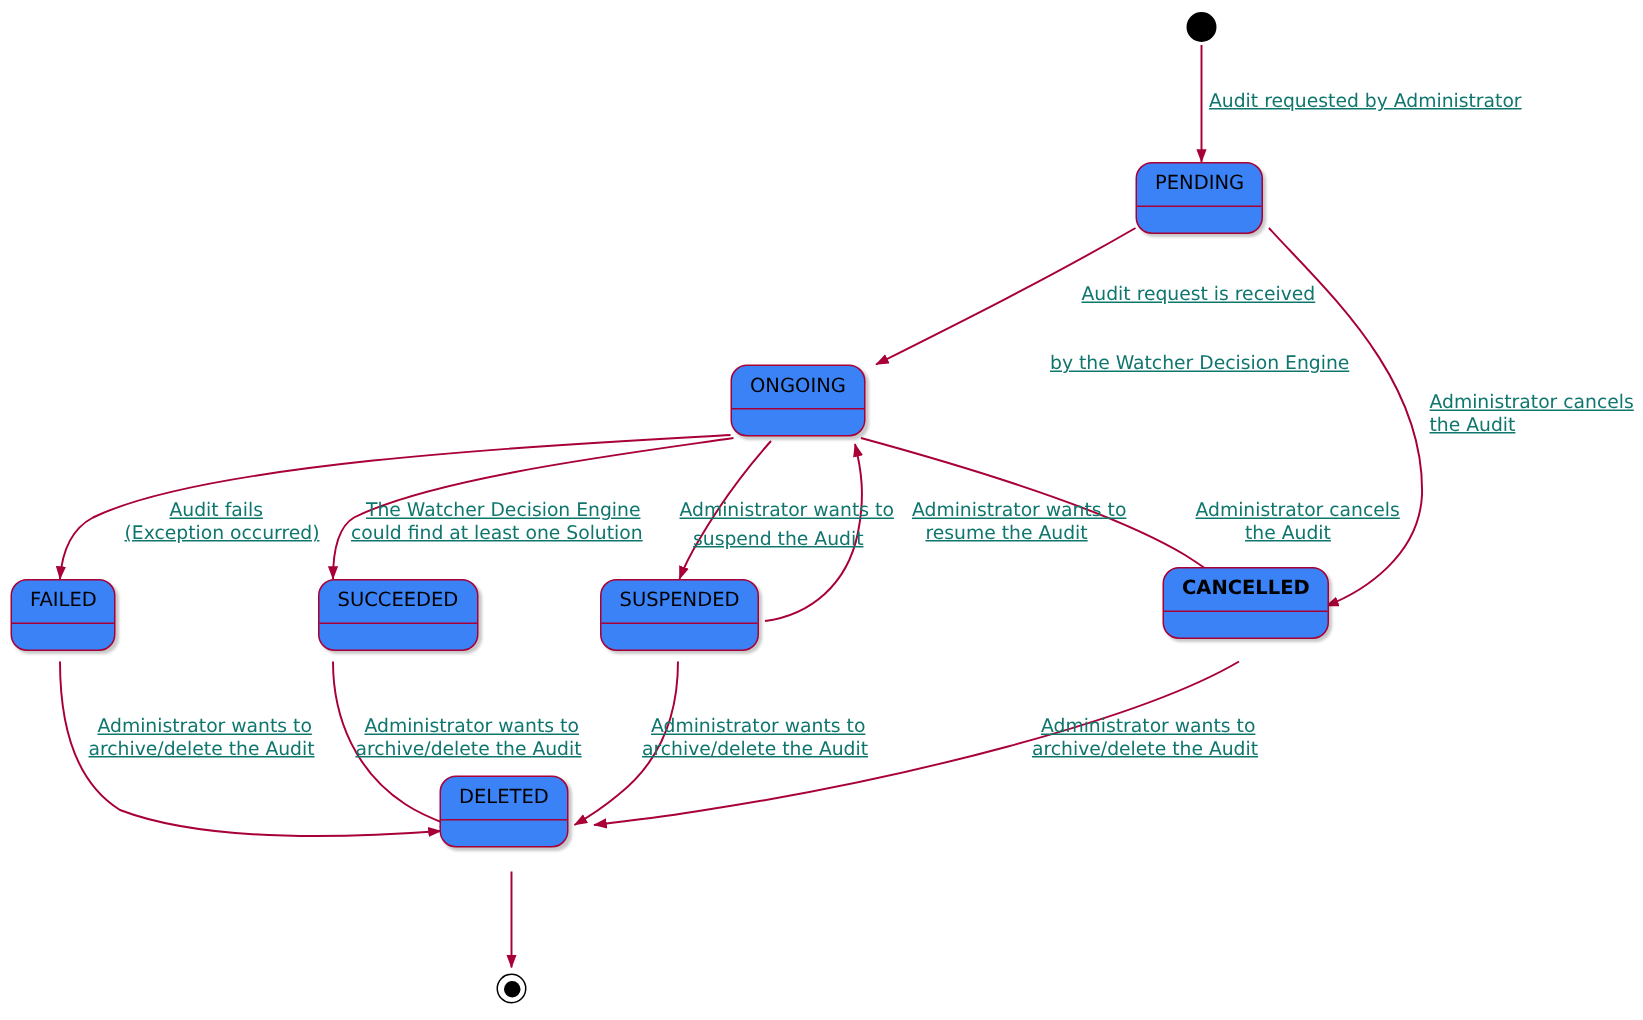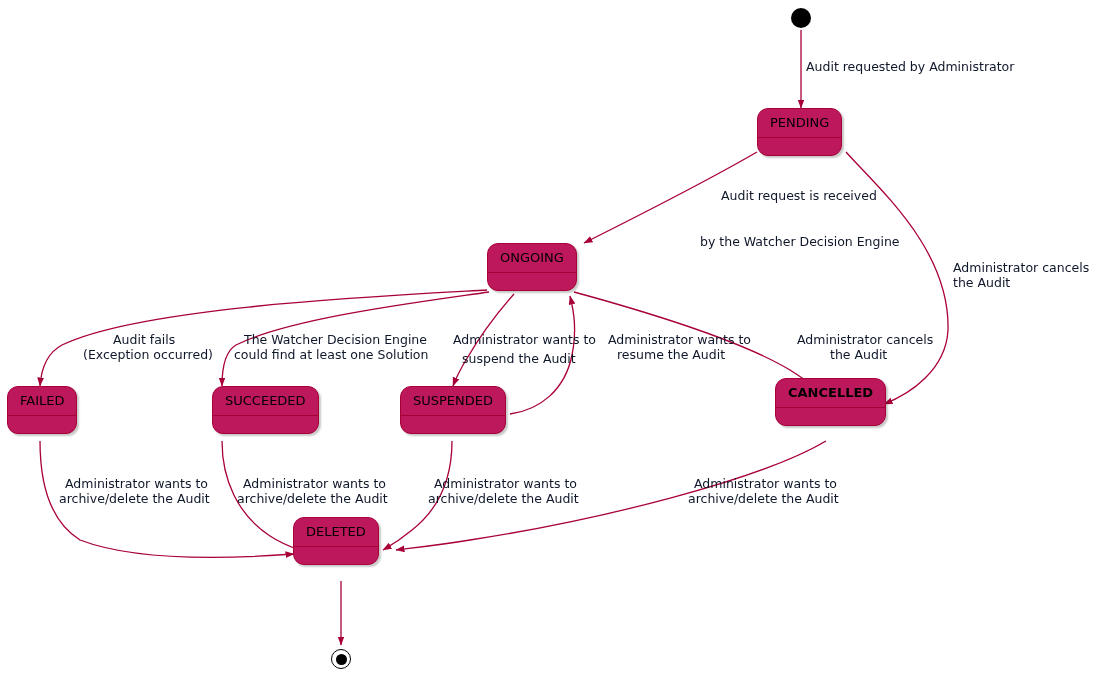--- a/index.html
+++ b/index.html
@@ -19,46 +19,47 @@
     position: absolute;
     left: 0;
     top: 0;
     width: 1095px;
     height: 680px;
     pointer-events: none;
   }
   .state-node {
     position: absolute;
     box-sizing: border-box;
-    background: #be185d;
+    background: #3b82f6;
     border: 1.3px solid #A80036;
     border-radius: 11px;
     box-shadow: 2px 2px 2px rgba(0,0,0,0.22);
     color: #000000;
     font-size: 13px;
     line-height: 1;
     text-align: center;
     white-space: nowrap;
   }
   .state-title {
     display: block;
     padding: 7px 12px 8px 12px;
     border-bottom: 1.3px solid #A80036;
   }
   .state-body {
     display: block;
     height: 17px;
   }
   .edge-label {
     position: absolute;
-    color: #0f172a;
+    color: #0f766e;
     font-size: 12.5px;
     line-height: 15px;
     white-space: pre;
     text-align: center;
+    text-decoration: underline;
   }
   .start-node {
     position: absolute;
     width: 20px;
     height: 20px;
     border-radius: 50%;
     background: #000000;
   }
   .end-node-outer {
     position: absolute;

